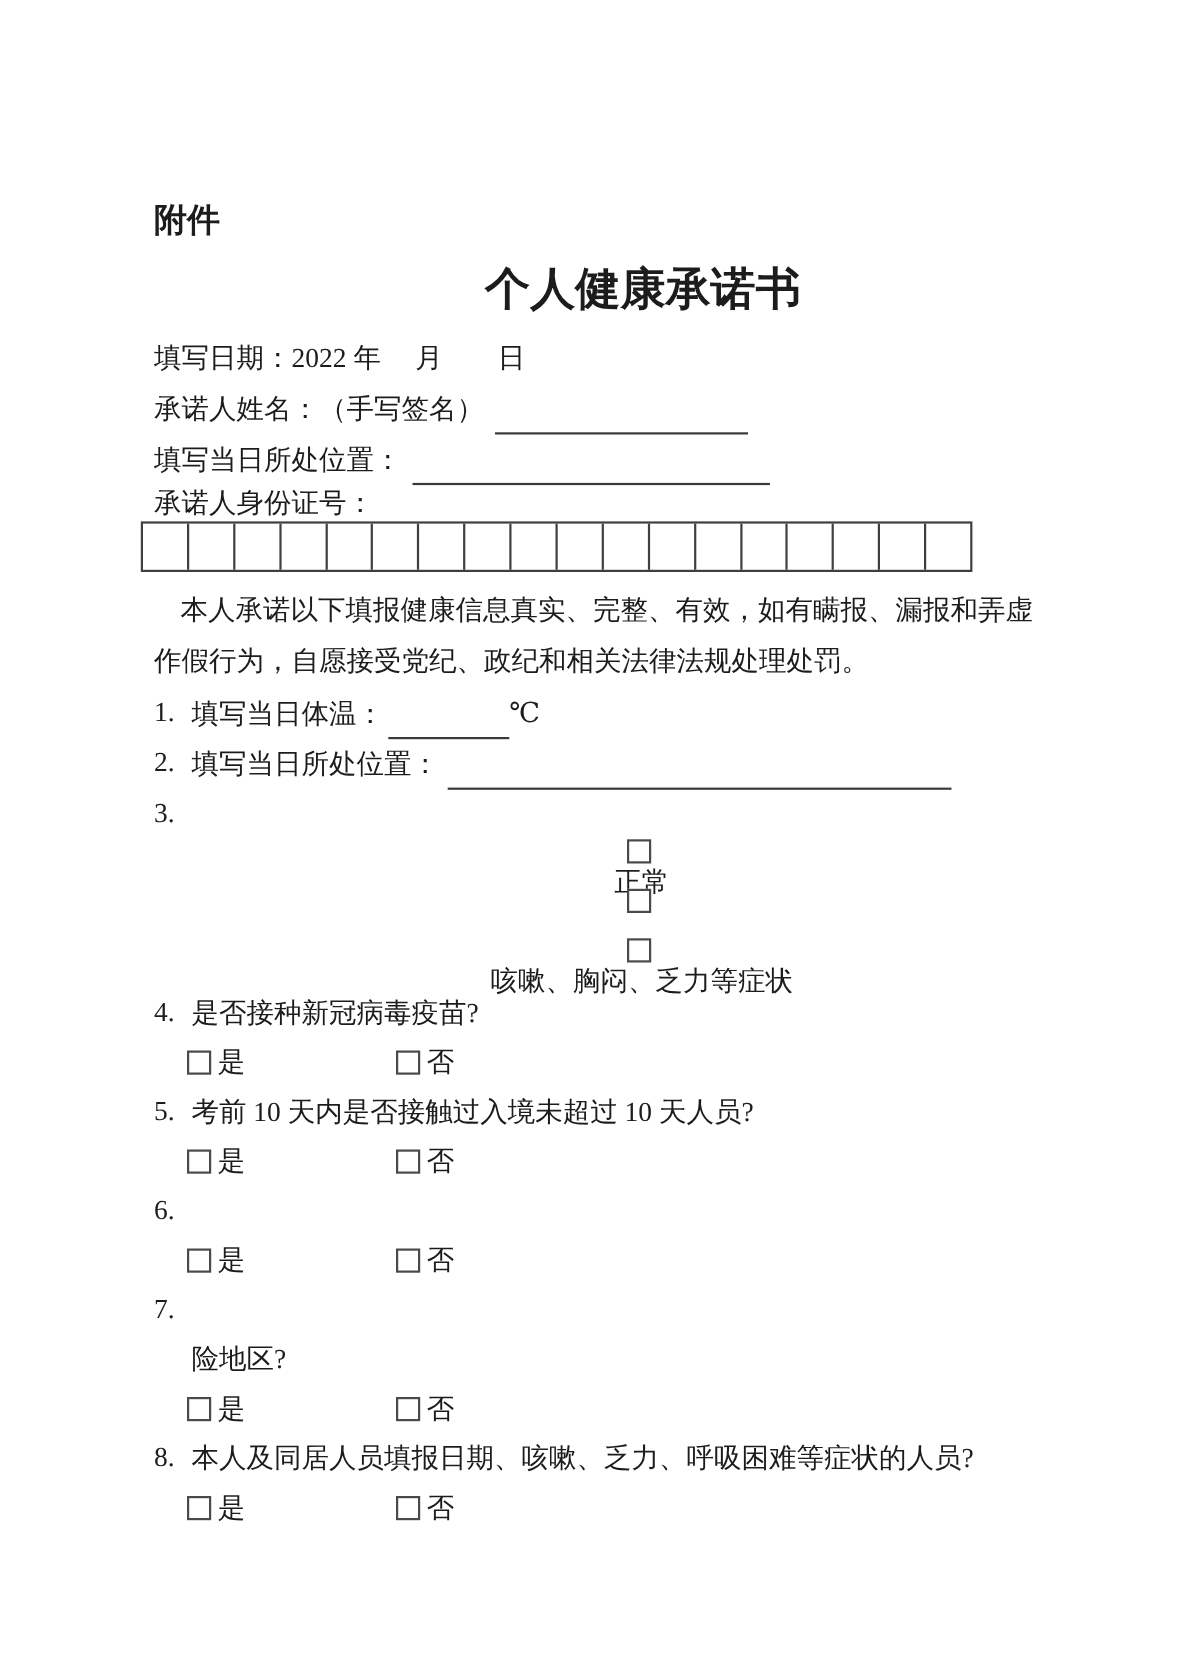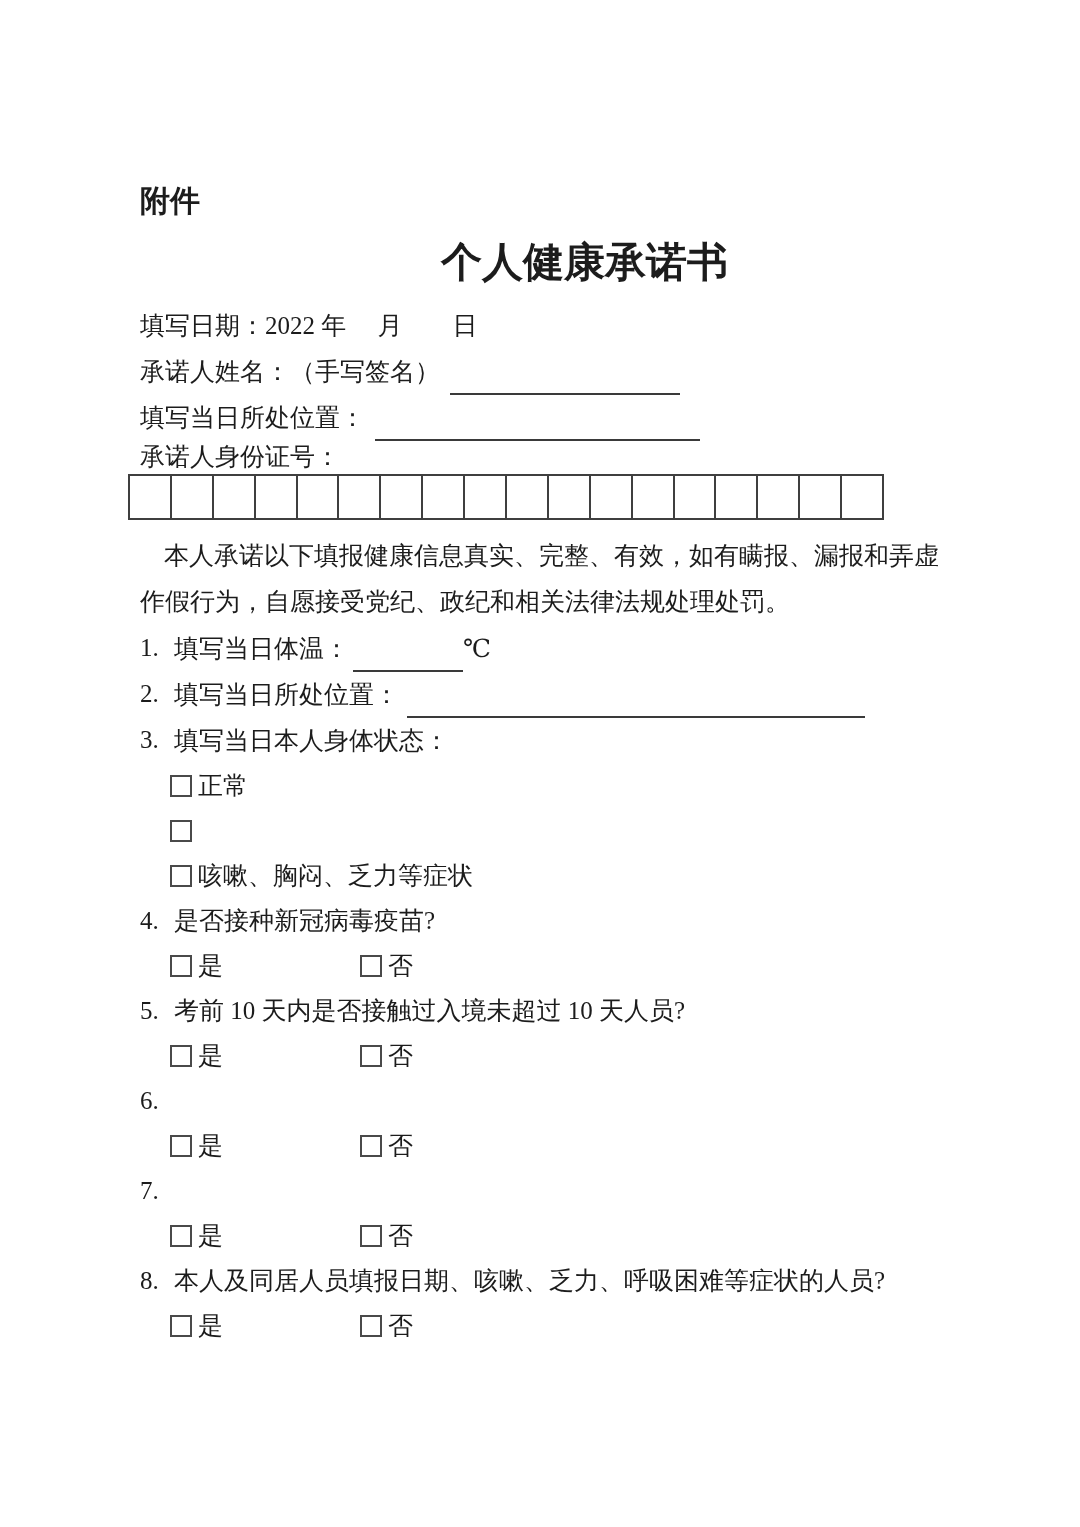--- a/index.html
+++ b/index.html
@@ -55,21 +55,21 @@
     border:2px solid #3f3f3f;
     background:#ffffff;
   }
   .id-cell { flex:1 1 0; border-right:2px solid #3f3f3f; }
   .id-cell:last-child { border-right:none; }
   .pledge { font-size:25px; height:46px; line-height:46px; white-space:pre; }
   .pledge.first { margin-top:13px; padding-left:24px; }
   .item { position:relative; padding-left:34px; }
   .item .num { position:absolute; left:0; top:50%; transform:translateY(-50%); }
   .cont { padding-left:34px; }
-  .opt { padding-left:30px; }
+  .opt { padding-left:30px;flex-direction:column; }
   .cbox {
     display:inline-block; flex:none;
     width:22px; height:22px;
     border:2px solid #4a4a4a;
     margin-right:6px;
     background:#ffffff;
   }
   .yn { padding-left:30px; }
   .yn-item { display:flex; align-items:center; }
   .yn-item.yes { width:190px; }
@@ -131,21 +131,20 @@
   </div>
 
   <div class="line item">
     <span class="num">2.</span>
     <span>填写当日所处位置：</span>
     <span class="underline w-loc"></span>
   </div>
 
   <div class="line item">
     <span class="num">3.</span>
-    <span>填写当日本人身体状态：</span>
   </div>
 
   <div class="line line45 opt">
     <span class="cbox"></span>
     <span>正常</span>
   </div>
   <div class="line line45 opt">
     <span class="cbox"></span>
   </div>
   <div class="line line45 opt">
@@ -193,20 +192,23 @@
     </span>
     <span class="yn-item">
       <span class="cbox"></span>
       <span>否</span>
     </span>
   </div>
 
   <div class="line line45 item">
     <span class="num">7.</span>
   </div>
+  <div class="line line45 cont">
+    <span>险地区?</span>
+  </div>
   <div class="line line45 yn">
     <span class="yn-item yes">
       <span class="cbox"></span>
       <span>是</span>
     </span>
     <span class="yn-item">
       <span class="cbox"></span>
       <span>否</span>
     </span>
   </div>

